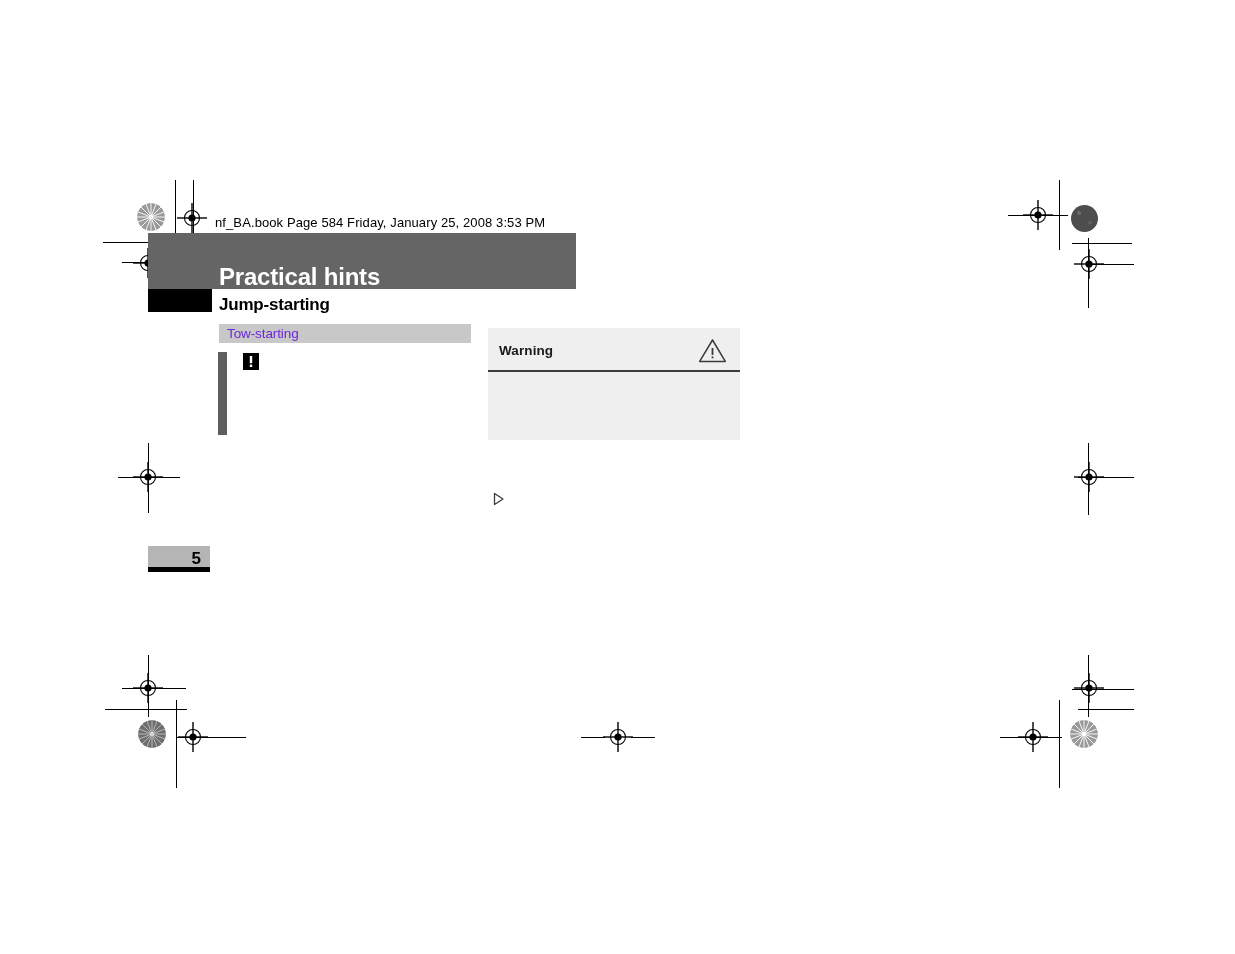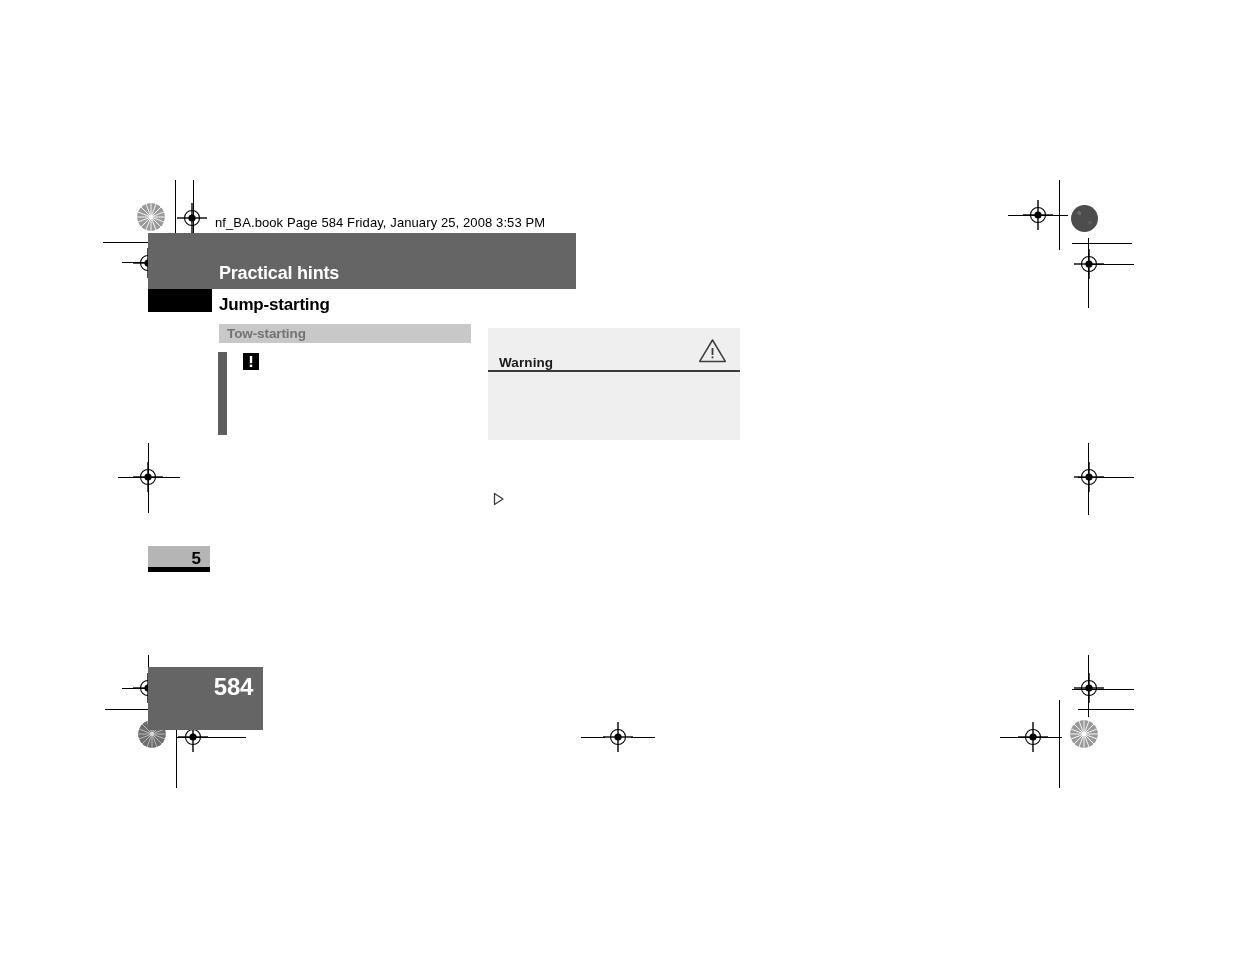--- a/index.html
+++ b/index.html
@@ -70,21 +70,21 @@
   }
 
   
   .chapter-band {
     position: absolute;
     background: #656565;
   }
   .chapter-band-title {
     position: absolute;
     color: #ffffff;
-    font-size: 18px;
+    font-size: 24px;
     font-weight: bold;
     letter-spacing: -0.2px;
     white-space: nowrap;
   }
   .black-tab {
     position: absolute;
     background: #000000;
   }
   .section-title {
     position: absolute;
@@ -95,23 +95,23 @@
     white-space: nowrap;
   }
 
   
   .subhead-band {
     position: absolute;
     background: #c8c8c8;
   }
   .subhead-text {
     position: absolute;
-    color: #737373;
+    color: #6d28d9;
     font-size: 13.5px;
-    font-weight: bold;
+    font-weight: normal;
     letter-spacing: -0.1px;
     white-space: nowrap;
   }
 
   
   .change-bar {
     position: absolute;
     background: #5e5e5e;
   }
   .note-icon {
@@ -128,21 +128,20 @@
     position: absolute;
     background: #efefef;
   }
   .warning-head {
     position: absolute;
     color: #1a1a1a;
     font-size: 13.5px;
     font-weight: bold;
     letter-spacing: 0.1px;
     white-space: nowrap;
-    margin-top: 12px;
   }
   .warning-divider {
     position: absolute;
     background: #3c3c3c;
   }
   .warning-tri { position: absolute; }
   .warning-tri svg { display: block; }
 
   
   .cont-marker { position: absolute; }
@@ -397,17 +396,14 @@
     <svg width="14" height="14" viewBox="0 0 14 14">
       <path d="M2.5 1.5 L11 7 L2.5 12.5 Z" fill="none" stroke="#3c3c3c" stroke-width="1.3" stroke-linejoin="round"></path>
     </svg>
   </div>
 
   <div class="chapter-tab" style="left:148px; top:546px; width:62px; height:25px;">
     <span class="chapter-tab-num">5</span>
   </div>
   <div class="chapter-tab-rule" style="left:148px; top:567px; width:62px; height:5px;"></div>
 
-  <div class="folio-block" style="left:148px; top:667px; width:115px; height:63px;">
-    <span class="folio-num">584</span>
-  </div>
 
 </div>
 
 </body></html>

